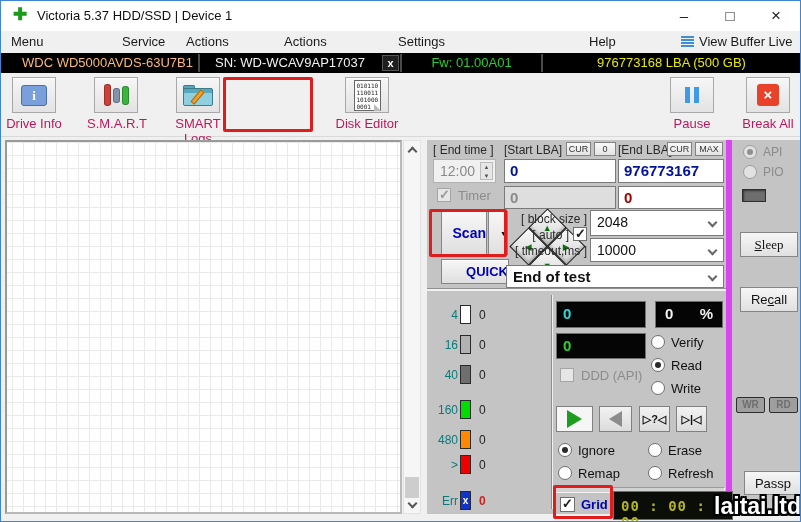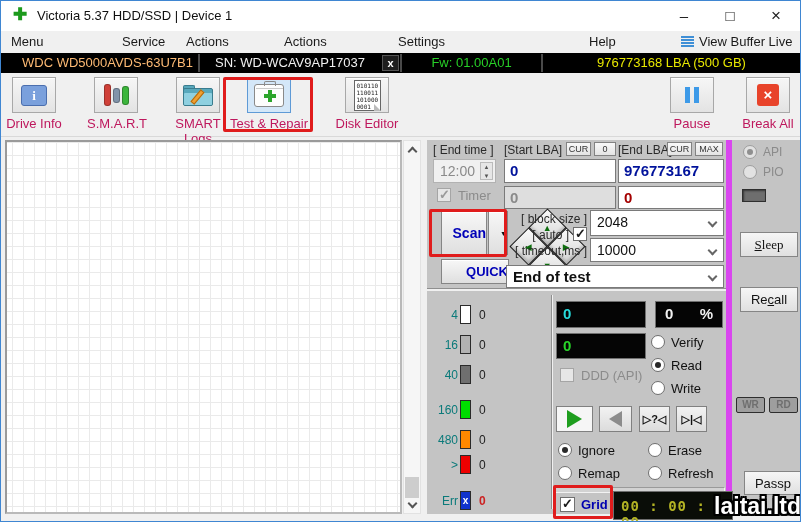--- a/index.html
+++ b/index.html
@@ -189,30 +189,20 @@
       <div class="tool-iconbox">
         <div class="icon-folder">
           <div class="folder-tab"></div>
             <div class="folder-back"></div>
             <div class="folder-front"></div>
             <div class="folder-pencil"></div>
         </div>
       </div>
       <div class="tool-label">SMART Logs</div>
     </div>
-    <div class="tool-btn" style="left:228px; width:80px;">
-      <div class="tool-iconbox selected">
-        <div class="icon-aid">
-          <div class="aid-handle"></div>
-            <div class="aid-line"></div>
-            <div class="aid-cross"></div>
-        </div>
-      </div>
-      <div class="tool-label">Test &amp; Repair</div>
-    </div>
     <div class="tool-btn" style="left:334px; width:64px;">
       <div class="tool-iconbox">
         <div class="icon-binary">
           <div>010110</div>
             <div>110011</div>
           <div>101000</div>
             <div>0001</div>
           <div class="fold"></div>
         </div>
       </div>

